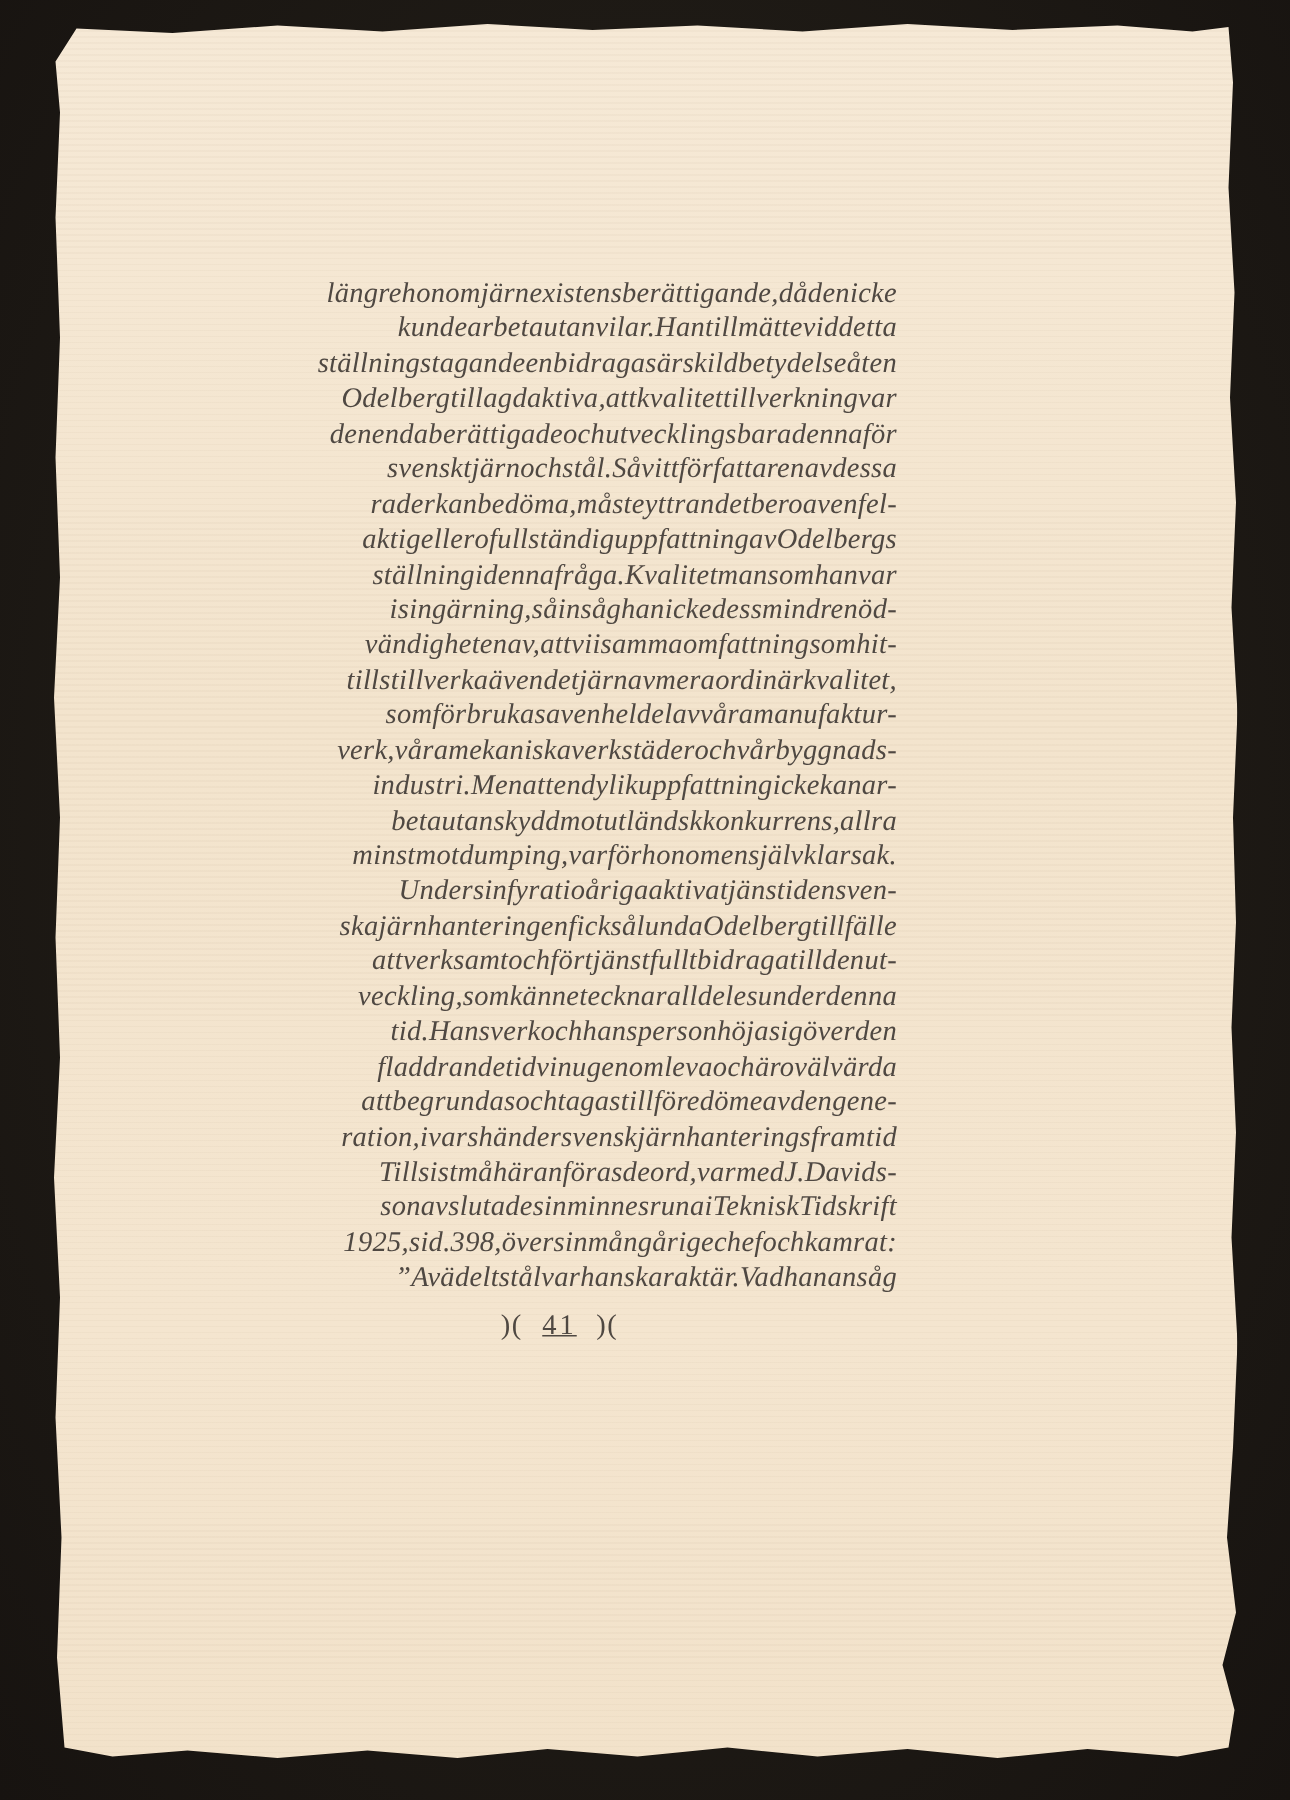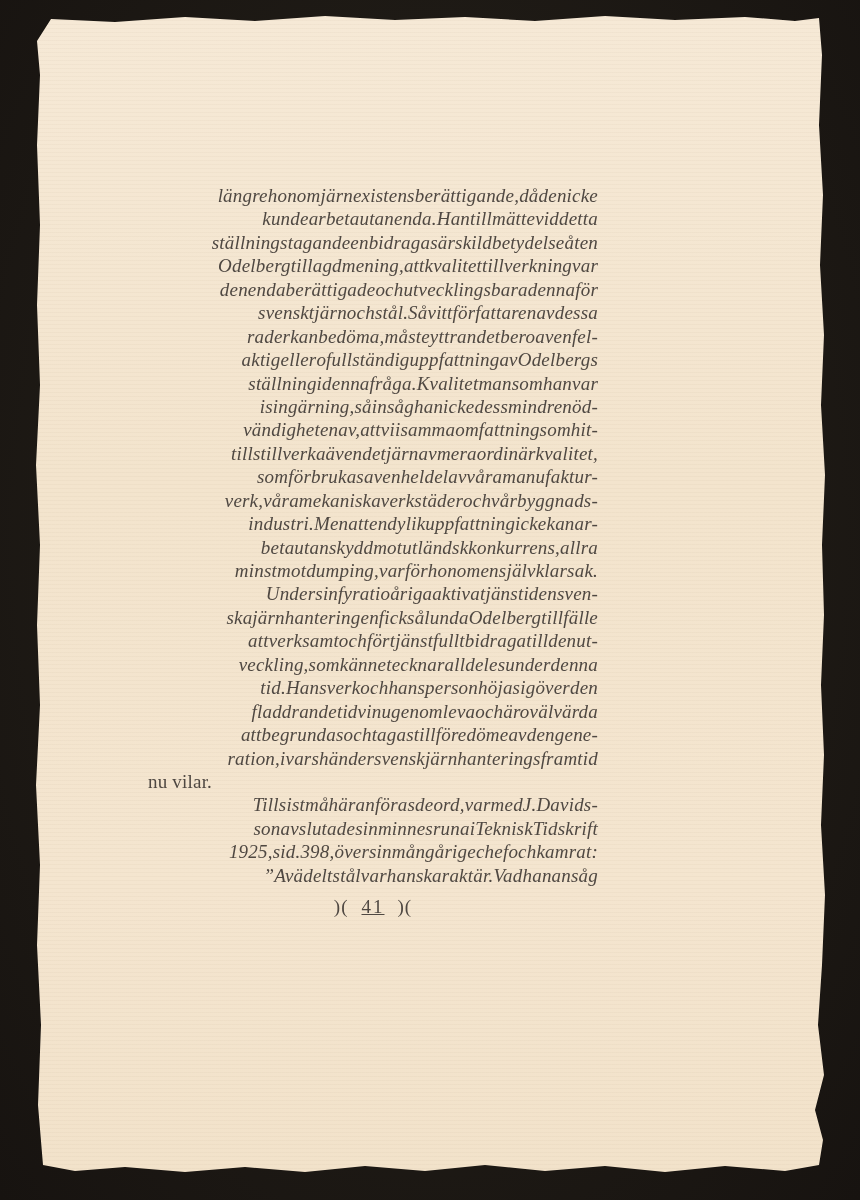--- a/index.html
+++ b/index.html
@@ -68,39 +68,39 @@
           <span>järn</span>
           <span>existensberättigande,</span>
           <span>då</span>
           <span>den</span>
           <span>icke</span>
         </div>
         <div class="line j">
           <span>kunde</span>
           <span>arbeta</span>
           <span>utan</span>
-          <span>enda.</span>
+          <span>vilar.</span>
           <span>Han</span>
           <span>tillmätte</span>
           <span>vid</span>
           <span>detta</span>
         </div>
         <div class="line j">
           <span>ställningstagande</span>
           <span>en</span>
           <span>bidraga</span>
           <span>särskild</span>
           <span>betydelse</span>
           <span>åt</span>
           <span>en</span>
         </div>
         <div class="line j">
           <span>Odelberg</span>
           <span>tillagd</span>
-          <span>mening,</span>
+          <span>aktiva,</span>
           <span>att</span>
           <span>kvalitettillverkning</span>
           <span>var</span>
         </div>
         <div class="line j">
           <span>den</span>
           <span>enda</span>
           <span>berättigade</span>
           <span>och</span>
           <span>utvecklingsbara</span>
@@ -303,21 +303,20 @@
         </div>
         <div class="line j">
           <span>ration,</span>
           <span>i</span>
           <span>vars</span>
           <span>händer</span>
           <span>svensk</span>
           <span>järnhanterings</span>
           <span>framtid</span>
         </div>
-        <div class="line">nu vilar.</div>
         <div class="line j indent">
           <span>Till</span>
           <span>sist</span>
           <span>må</span>
           <span>här</span>
           <span>anföras</span>
           <span>de</span>
           <span>ord,</span>
           <span>varmed</span>
           <span>J.</span>

